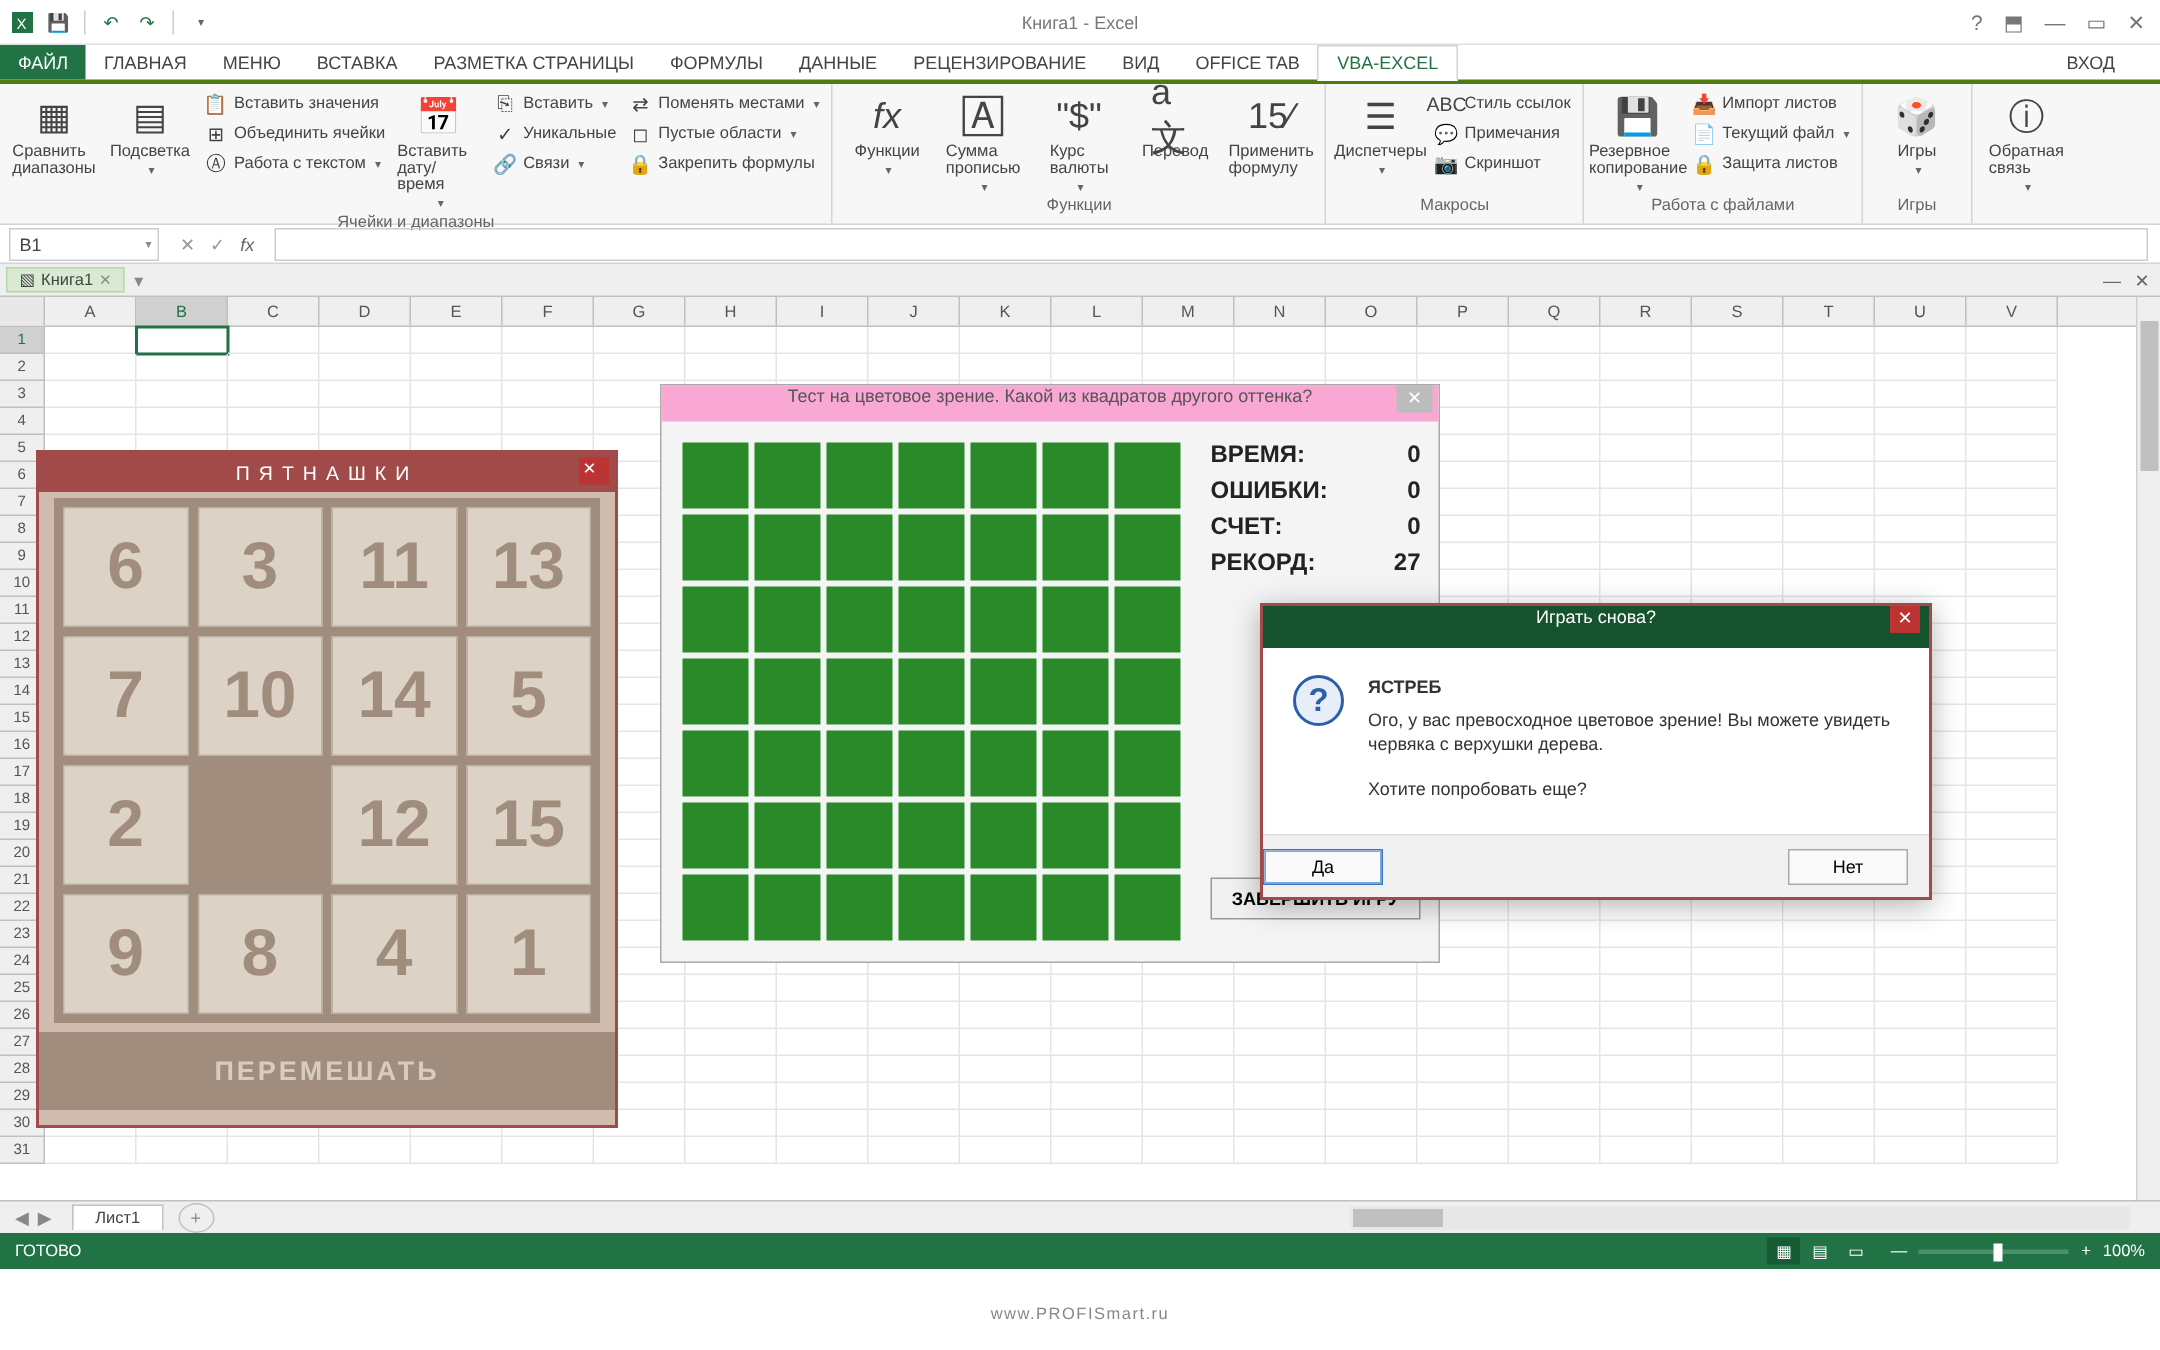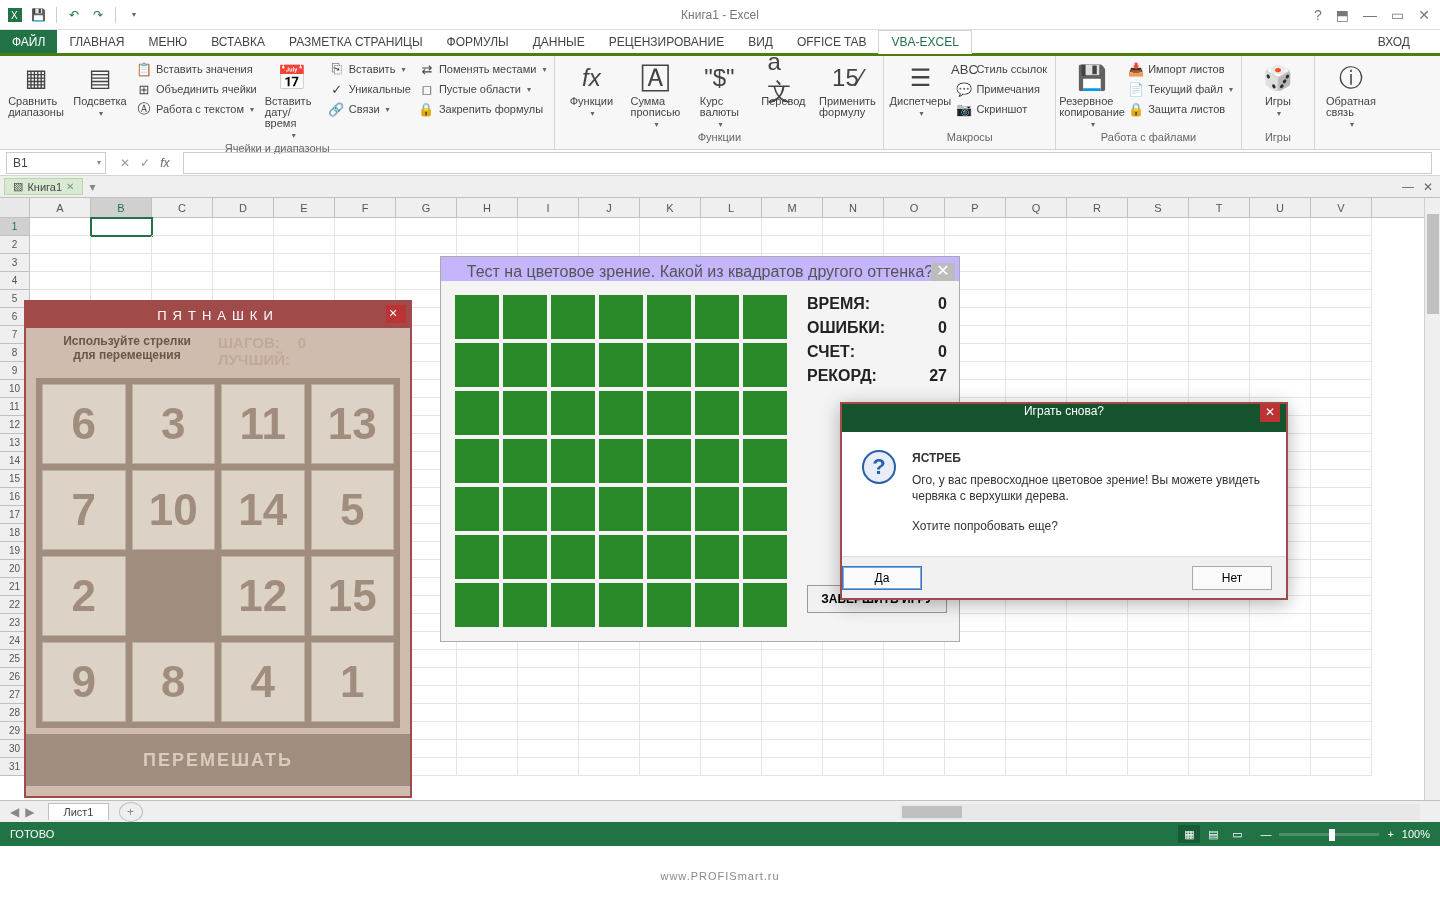--- a/index.html
+++ b/index.html
@@ -91,21 +91,21 @@
 .dlg15-hint{flex:1;color:#6b5647;font-size:12px;font-weight:bold;text-align:center;line-height:14px}
 .dlg15-stats{flex:1;color:#c0aa97;font-size:15px;font-weight:bold}
 .dlg15-stats div{display:flex;gap:18px}
 .dlg15-board{background:#a08d7e;margin:4px 10px;padding:6px;display:grid;grid-template-columns:repeat(4,1fr);gap:6px}
 .tile{height:80px;background:#ddd2c6;color:#a08d7e;font-size:44px;font-weight:bold;display:flex;align-items:center;justify-content:center;border:1px solid #bbb0a4;cursor:pointer}
 .tile.empty{background:#a08d7e;border:none}
 .shuffle{margin:6px 0 10px;height:52px;background:#a08d7e;color:#d8ccbe;font-size:18px;font-weight:bold;letter-spacing:2px;display:flex;align-items:center;justify-content:center;cursor:pointer}
 
 
 .dlgct{position:absolute;left:440px;top:256px;width:520px;background:#f4f4f4;border:1px solid #aaa}
-.dlgct-title{height:24px;background:#c4b5fd;color:#555;display:flex;align-items:flex-end;justify-content:center;font-size:16px;position:relative}
+.dlgct-title{height:24px;background:#f9a8d4;color:#555;display:flex;align-items:flex-start;justify-content:center;font-size:12px;position:relative}
 .dlgct-title .cx{position:absolute;right:4px;width:24px;height:18px;background:#bcbcbc;color:#fff;text-align:center;line-height:16px;cursor:pointer}
 .dlgct-body{display:flex;padding:14px 14px 14px 14px;gap:20px}
 .ct-grid{display:grid;grid-template-columns:repeat(7,1fr);gap:4px;flex:1}
 .ct-cell{width:44px;height:44px;background:#2a8a2a;cursor:pointer}
 .ct-side{width:145px;font-size:16px;font-weight:bold;color:#222}
 .ct-side div{display:flex;justify-content:space-between;margin-bottom:6px}
 .ct-end{margin-top:200px}
 .ct-end button{width:140px;height:28px;font-size:12px;font-weight:bold;background:#f0f0f0;border:1px solid #999;cursor:pointer}
 
 
@@ -1184,32 +1184,20 @@
   </div>
 </div>
 
 <div class="watermark">www.PROFISmart.ru</div>
 
 <div class="dlg15">
   <div class="dlg15-title">
     <span>ПЯТНАШКИ</span>
     <span class="cx">✕</span>
   </div>
-  <div class="dlg15-hdr">
-    <div class="dlg15-hint"><span>Используйте стрелки</span><br><span>для перемещения</span></div>
-    <div class="dlg15-stats">
-      <div>
-          <span>ШАГОВ:</span>
-          <span>0</span>
-        </div>
-      <div>
-          <span>ЛУЧШИЙ:</span>
-        </div>
-    </div>
-  </div>
   <div class="dlg15-board" id="board15">
       <div class="tile">6</div>
       <div class="tile">3</div>
       <div class="tile">11</div>
       <div class="tile">13</div>
       <div class="tile">7</div>
       <div class="tile">10</div>
       <div class="tile">14</div>
       <div class="tile">5</div>
       <div class="tile">2</div>

